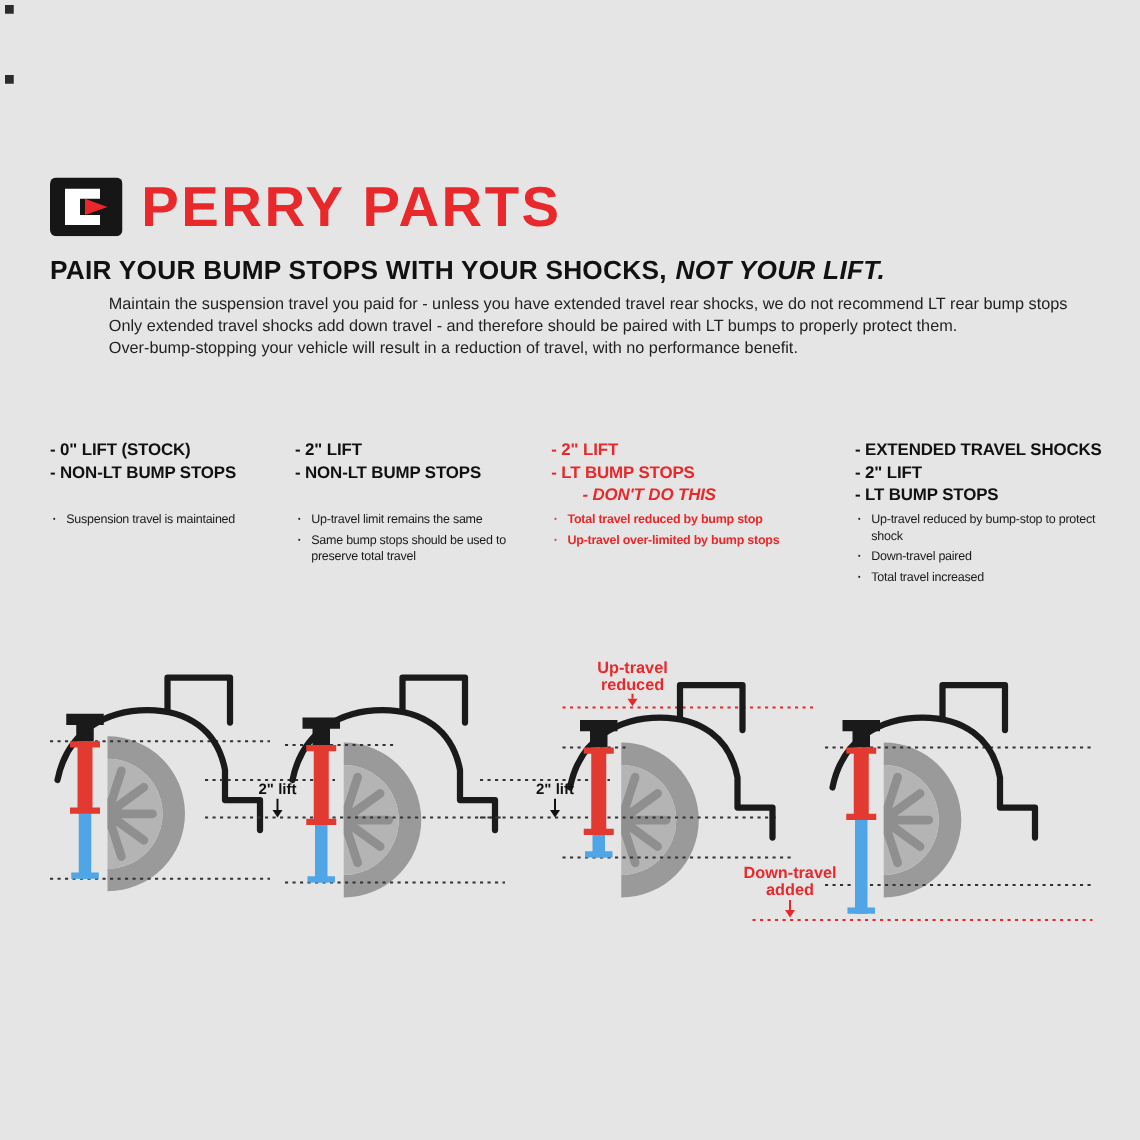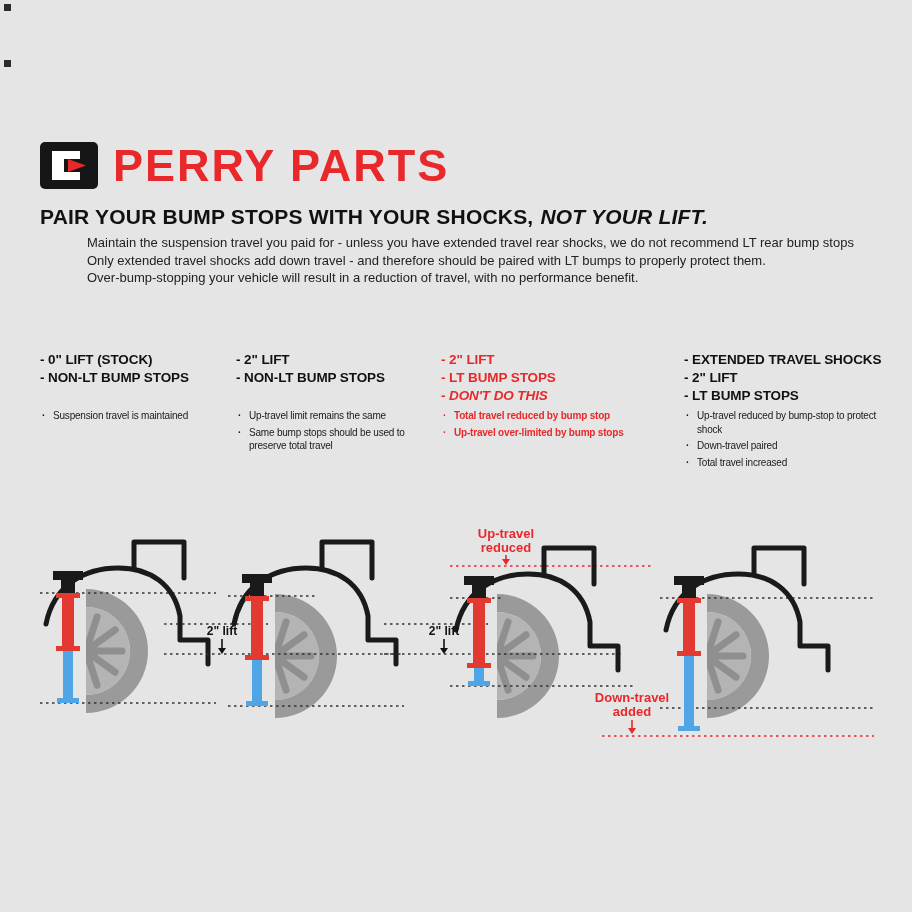--- a/index.html
+++ b/index.html
@@ -26,21 +26,21 @@
   
   .cols { position:absolute; left:40px; top:351px; display:grid; grid-template-columns:196px 205px 243px 212px; }
   .col { padding-right:10px; }
   .col .headers { font-size:13.5px; font-weight:700; line-height:1.34; min-height:58px; letter-spacing:-0.1px; }
   .col ul { list-style:none; margin:0; padding:0; font-size:10px; line-height:1.36; letter-spacing:-0.2px; color:#1a1a1a; }
   .col li { position:relative; padding-left:13px; margin-bottom:3px; }
   .col li::before { content:"\00b7"; position:absolute; left:2px; font-weight:700; }
   .col.accent { color:#e8282a; }
   .col.accent ul { color:#e8282a; }
   .col.accent li { font-weight:700; }
-  .italic { font-style:italic; }
+  .italic { font-style:italic;margin-left:25px; }
 
   
   .diagrams { position:absolute; left:36px; top:526px; }
   .fenderline { fill:none; stroke:#1a1a1a; stroke-width:5; stroke-linecap:round; stroke-linejoin:round; }
   .dash { stroke:#333; stroke-width:1.5; stroke-dasharray:2.5 3.5; fill:none; }
   .rdash { stroke:#e8282a; stroke-width:1.6; stroke-dasharray:2.5 3.5; fill:none; }
   .red  { fill:#e23a31; }
   .blue { fill:#4fa5e5; }
   .arr  { stroke:#111; stroke-width:1.6; }
   .arr-r{ stroke:#e8282a; stroke-width:1.6; }

